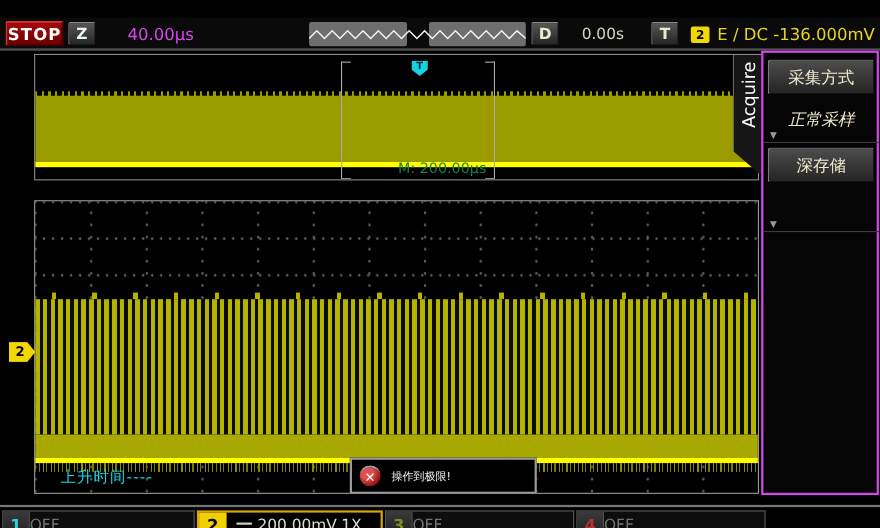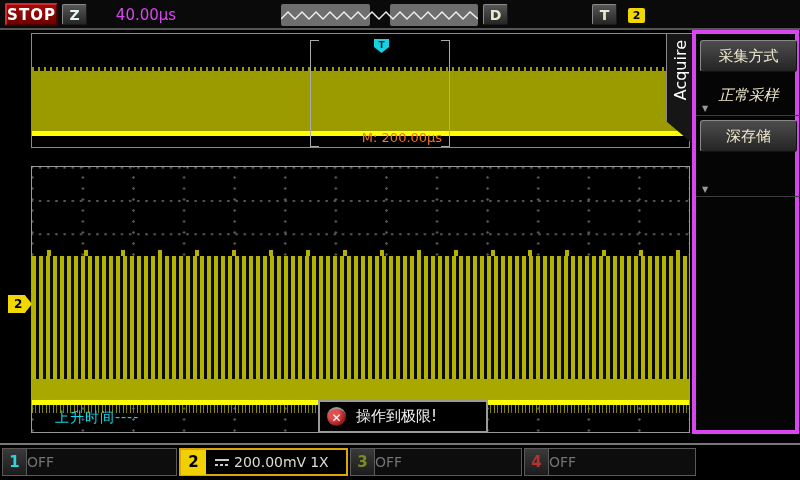--- a/index.html
+++ b/index.html
@@ -1,19 +1,19 @@
 <!DOCTYPE html>
 <html><head>
 <meta charset="utf-8">
 <style>
   * { margin:0; padding:0; box-sizing:border-box; }
   html,body { width:800px; height:480px; background:#000; overflow:hidden;
               font-family:"DejaVu Sans","Liberation Sans",sans-serif; }
   .abs { position:absolute; }
-  #screen { position:relative; width:800px; height:420px; background:#000; }
+  #screen { position:relative; width:800px; height:420px; background:#000;margin-top:16px; }
 
   
   #topbar { left:0; top:0; width:800px; height:30px; background:#0a0a0a;
             border-bottom:2px solid #555; }
   .tb-btn { display:flex; align-items:center; justify-content:center;
             background:linear-gradient(#565656,#262626); border:1px solid #8a8a8a;
             border-bottom-color:#1a1a1a; border-right-color:#1a1a1a;
             color:#ece8cc; font-weight:bold; border-radius:2px; }
   #stop-btn { left:5px; top:3px; width:53px; height:23px;
               background:linear-gradient(#a50a0a,#6e0000); border:2px solid #d32b2b;
@@ -45,32 +45,32 @@
       background:repeating-linear-gradient(90deg,#9b9b00 0 2px,transparent 2px 6px); }
   #pv-band { left:0; top:37px; width:657px; height:60px; background:#9b9b00; }
   #pv-line { left:0; top:97px; width:657px; height:5px; background:#ffff00; }
   .bracket { top:6px; height:107px; width:9px; }
   .bracket.l { left:278px; border-left:1px solid #aaa; border-top:1px solid #aaa; border-bottom:1px solid #aaa; }
   .bracket.r { left:409px; border-right:1px solid #aaa; border-top:1px solid #aaa; border-bottom:1px solid #aaa; }
   #t-marker { left:342px; top:5px; width:15px; height:14px; background:#17d2e2;
               clip-path:polygon(0 0,100% 0,100% 58%,50% 100%,0 58%);
               color:#00343a; font-size:9px; font-weight:bold; display:flex;
               justify-content:center; padding-top:1px; }
-  #pv-scale { left:300px; top:96px; width:140px; text-align:center; color:#f97316; font-size:13px; }
+  #pv-scale { left:300px; top:96px; width:140px; text-align:center; color:#15803d; font-size:13px; }
 
   
   #acq-tab { left:666px; top:33px; width:28px; height:112px; background:#161616;
              border:1px solid #8a8a8a; clip-path:polygon(0 0,100% 0,100% 100%,0 calc(100% - 24px));
              display:flex; align-items:flex-start; justify-content:center; }
   #acq-tab span { writing-mode:vertical-rl; transform:rotate(180deg); color:#fff;
                   font-size:16px; margin-top:6px; }
 
   
   #menu { left:692px; top:30px; width:107px; height:404px; background:#050505;
-          border:4px solid #d946ef; }
+          border:2px solid #d946ef; }
   .menu-btn { left:4px; width:97px; height:32px; display:flex; align-items:center;
               justify-content:center; color:#efe9cd; font-size:15px;
               background:linear-gradient(#4d4d4d,#242424); border:1px solid #888;
               border-bottom-color:#111; border-right-color:#111; border-radius:3px; }
   .menu-val { left:0; width:105px; height:32px; display:flex; align-items:center;
               justify-content:center; color:#efe9cd; font-size:15px;font-style:italic; }
   .menu-dd { left:6px; color:#9a9a9a; font-size:8px; }
   .menu-div { left:0; width:105px; border-top:1px solid #3c3c3c; }
 
   
@@ -94,21 +94,21 @@
       font-weight:bold; display:flex; align-items:center; justify-content:flex-start; padding-left:6px; }
   #meas-text { left:55px; top:409px; color:#12d8e8; font-size:14px; letter-spacing:1px; }
 
   
   #msgbox { left:318px; top:400px; width:170px; height:33px; background:#000;
             border:2px solid #9a9a9a; display:flex; align-items:center; gap:10px; padding-left:7px; }
   #msg-icon { width:19px; height:19px; border-radius:50%;
               background:radial-gradient(circle at 35% 28%,#e05050 0 30%,#8c0f0f 75%);
               border-top:2px solid #9a9a9a; color:#fff; font-size:12px; font-weight:bold;
               display:flex; align-items:center; justify-content:center; }
-  #msg-text { color:#f2f2f2; font-size:15px; }
+  #msg-text { color:#f2f2f2; font-size:10px; }
 
   
   #bottombar { left:0; top:443px; width:800px; height:37px; background:#000; border-top:2px solid #777; }
   .ch-cell { top:3px; height:28px; background:#0d0d0d; border:1px solid #5a5a5a;
              display:flex; align-items:center; }
   .ch-badge { width:24px; height:26px; margin:0; display:flex; align-items:center;
               justify-content:center; font-size:15px; font-weight:bold;
               background:linear-gradient(#3a3a3a,#1c1c1c); border-right:1px solid #5a5a5a; }
   .ch-val { flex:1; text-align:left; color:#737373; font-size:14px; }
   #cell-1 { left:2px;   width:175px; }
@@ -129,23 +129,25 @@
     <div id="zoom-btn" class="abs tb-btn">Z</div>
     <div id="timebase" class="abs">40.00μs</div>
     <div id="hpos" class="abs">
       <div class="seg" style="left:0;width:89px;"></div>
       <div class="seg" style="left:109px;width:88px;"></div>
       <svg width="197" height="22">
         <polyline points="0,15 7,8 14,15 21,8 28,15 35,8 42,15 49,8 56,15 63,8 70,15 77,8 84,15 91,8 98,15 105,8 112,15 119,8 126,15 133,8 140,15 147,8 154,15 161,8 168,15 175,8 182,15 189,8 197,15" fill="none" stroke="#f2f2f2" stroke-width="1.4"></polyline>
       </svg>
     </div>
     <div id="delay-btn" class="abs tb-btn">D</div>
+    <div id="delay-val" class="abs">0.00s</div>
     <div id="trig-btn" class="abs tb-btn">T</div>
     <div id="trig-area" class="abs">
       <div id="trig-ch-badge">2</div>
+      <div id="trig-text"><span>E</span> <span>∕</span> <span>DC</span> <span>-136.000mV</span></div>
     </div>
   </div>
 
   <div id="preview" class="abs">
     <div id="pv-spikes" class="abs"></div>
     <div id="pv-band" class="abs"></div>
     <div id="pv-line" class="abs"></div>
     <div class="abs bracket l"></div>
     <div class="abs bracket r"></div>
     <div id="t-marker" class="abs">T</div>

